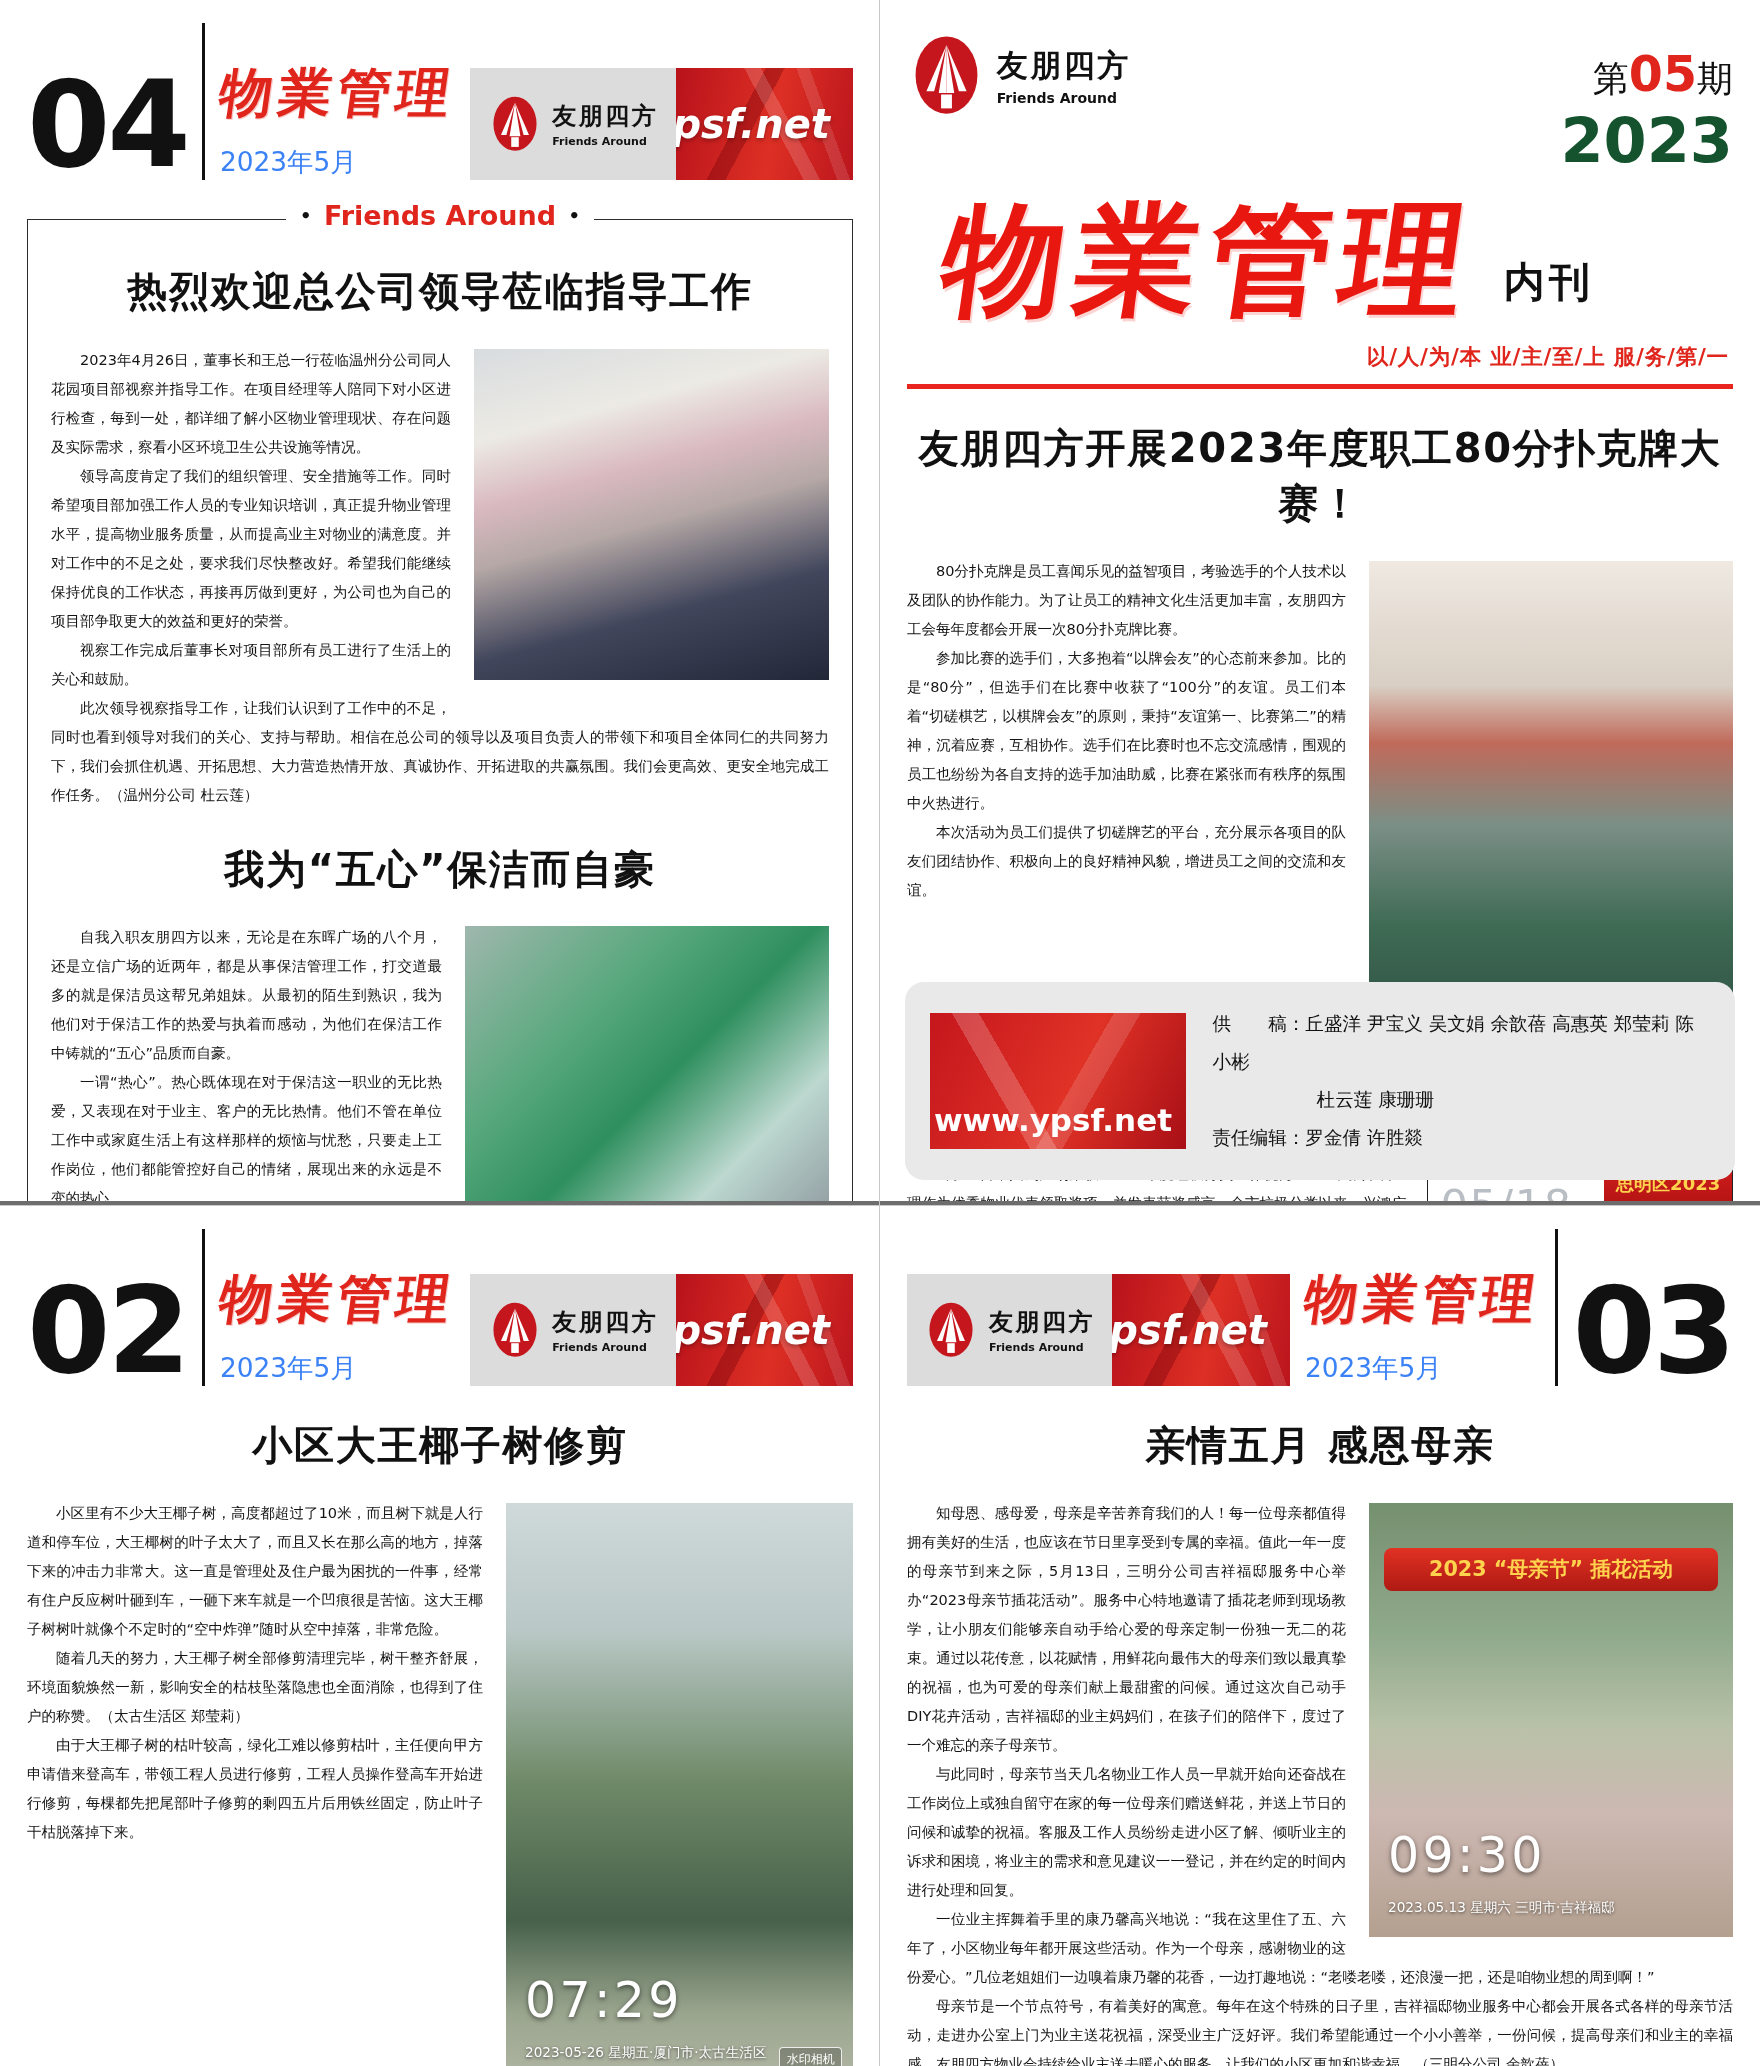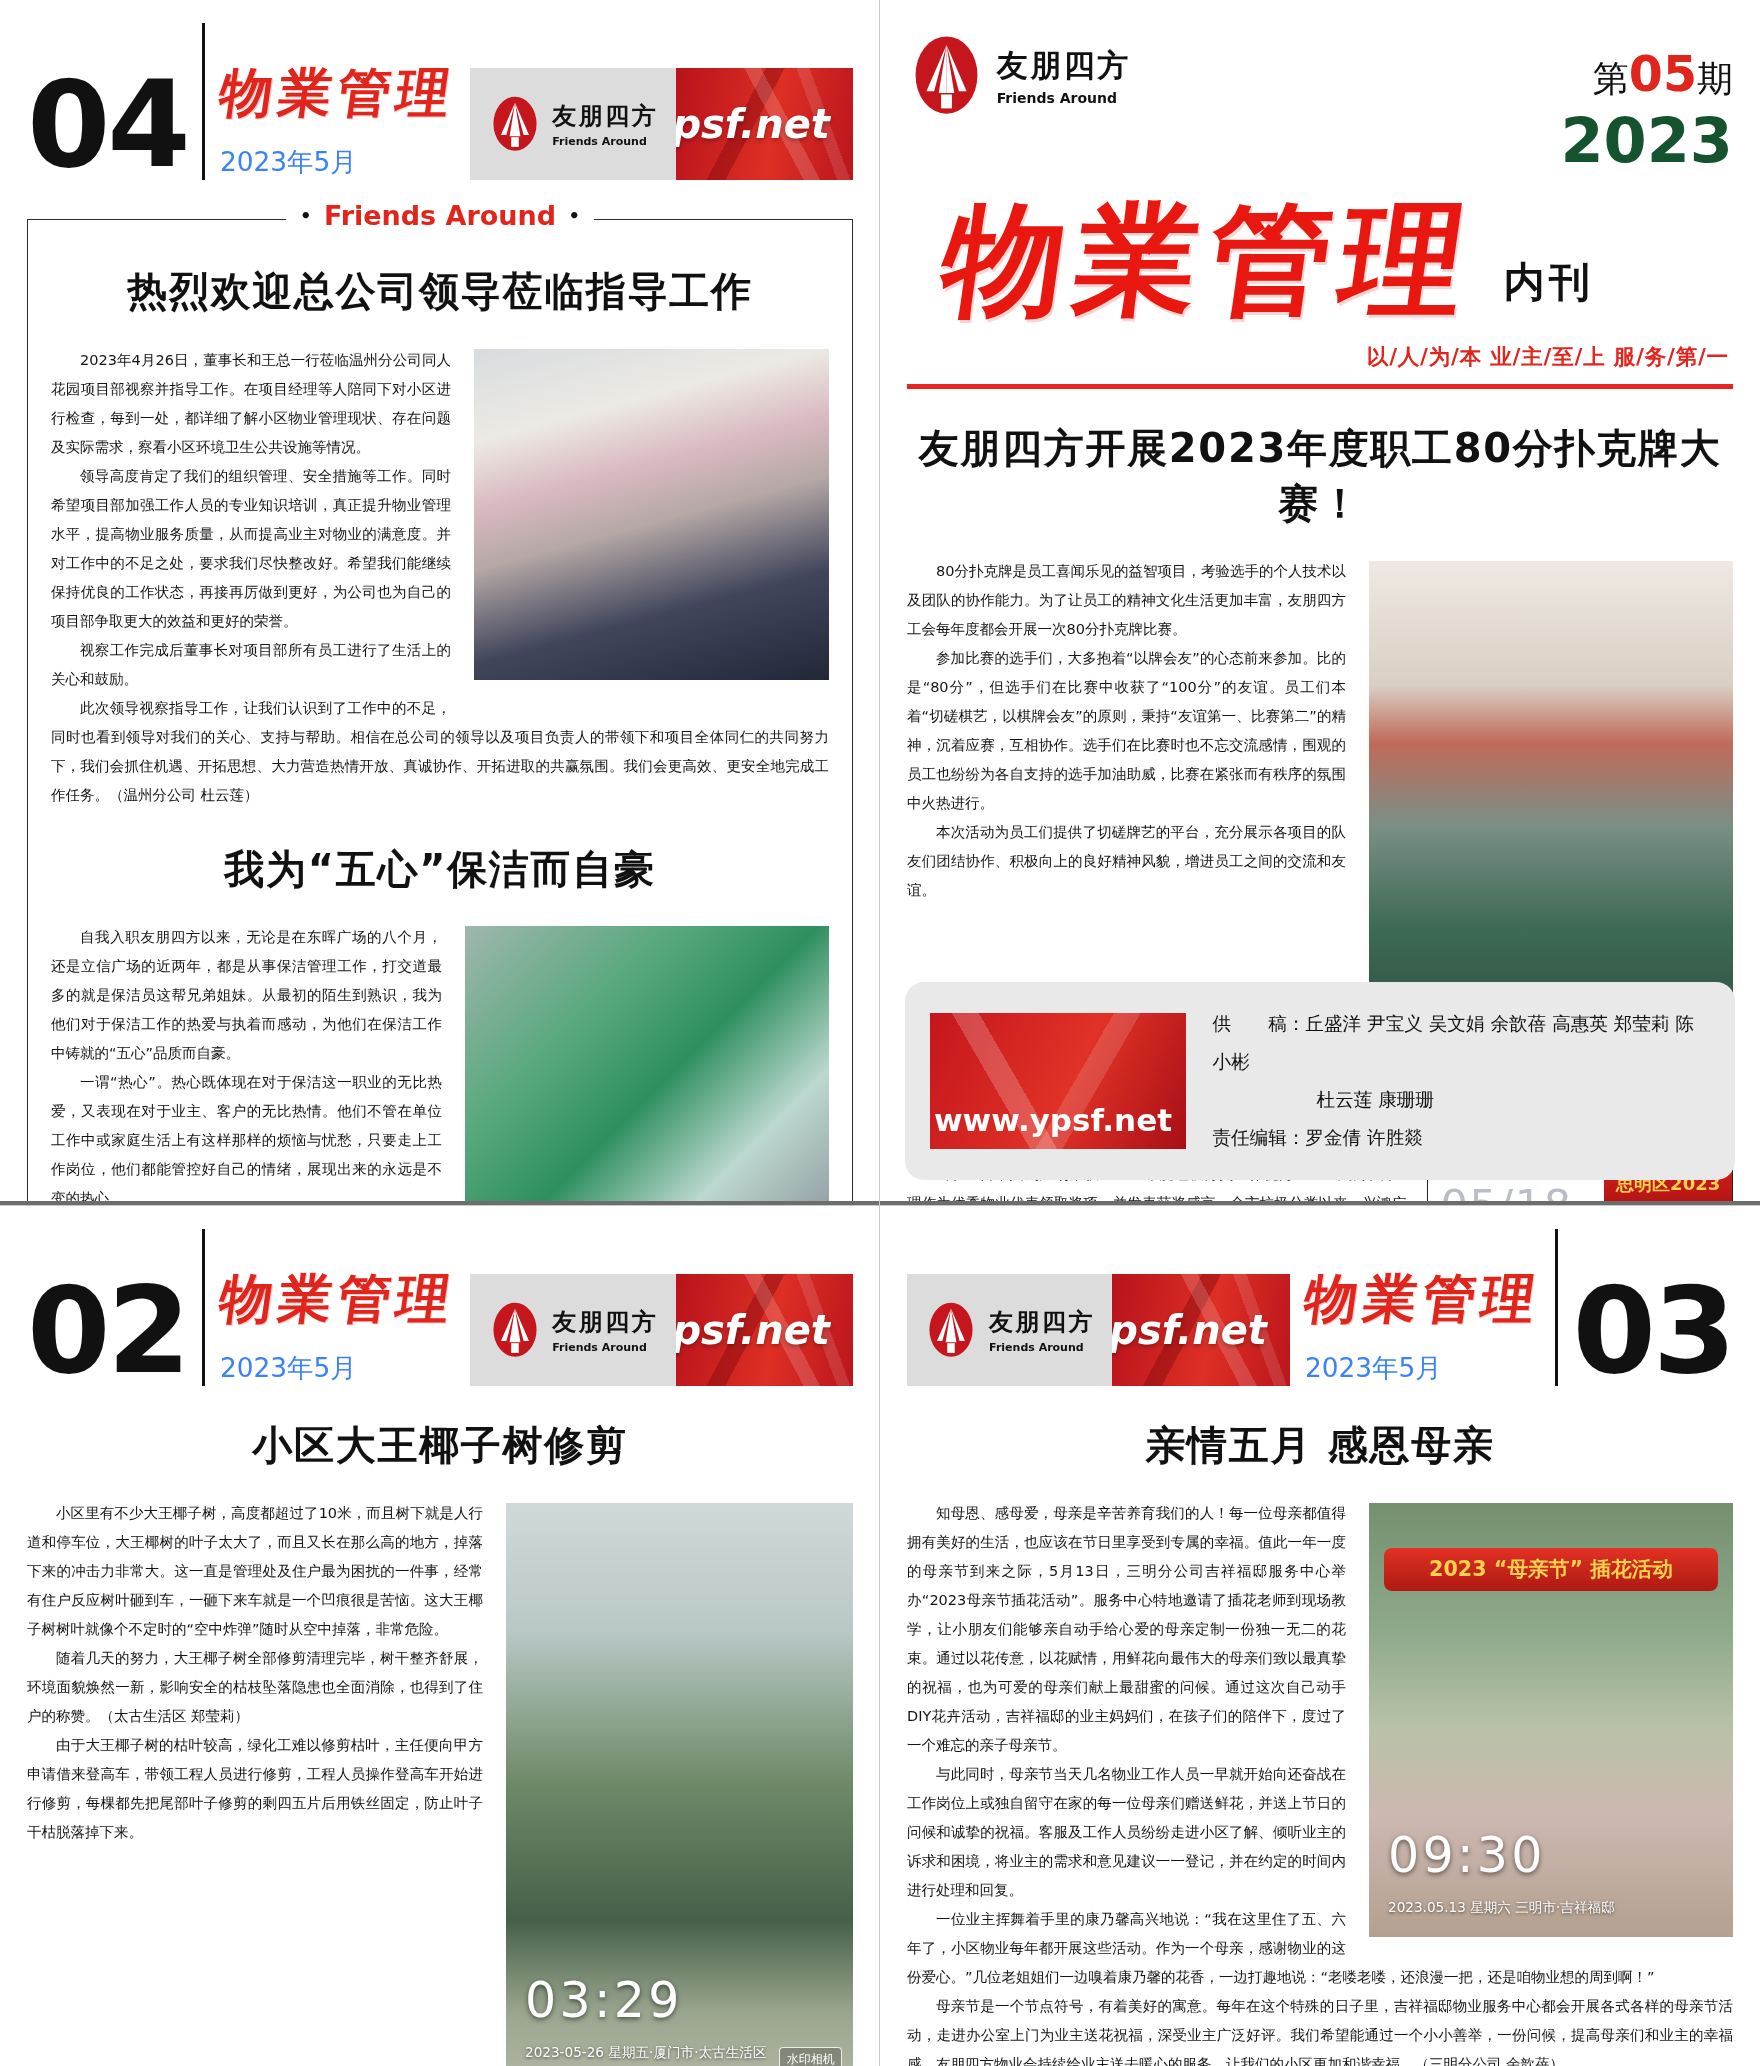--- a/index.html
+++ b/index.html
@@ -265,21 +265,21 @@
         </div>
         <div class="banner-right">
           <span class="site">www.ypsf.net</span>
         </div>
       </div>
     </header>
 
     <article>
       <h2>小区大王椰子树修剪</h2>
       <div class="photo ph-a21">
-        <div class="ts">03:29</div>
+        <div class="ts">07:29</div>
         <div class="cap">2023-05-26 星期五·厦门市·太古生活区</div>
         <div class="wm">水印相机</div>
       </div>
       <p>小区里有不少大王椰子树，高度都超过了10米，而且树下就是人行道和停车位，大王椰树的叶子太大了，而且又长在那么高的地方，掉落下来的冲击力非常大。这一直是管理处及住户最为困扰的一件事，经常有住户反应树叶砸到车，一砸下来车就是一个凹痕很是苦恼。这大王椰子树树叶就像个不定时的“空中炸弹”随时从空中掉落，非常危险。</p>
       <p>随着几天的努力，大王椰子树全部修剪清理完毕，树干整齐舒展，环境面貌焕然一新，影响安全的枯枝坠落隐患也全面消除，也得到了住户的称赞。（太古生活区 郑莹莉）</p>
       <p>由于大王椰子树的枯叶较高，绿化工难以修剪枯叶，主任便向甲方申请借来登高车，带领工程人员进行修剪，工程人员操作登高车开始进行修剪，每棵都先把尾部叶子修剪的剩四五片后用铁丝固定，防止叶子干枯脱落掉下来。</p>
       <div class="clear"></div>
     </article>
 
   </section>

